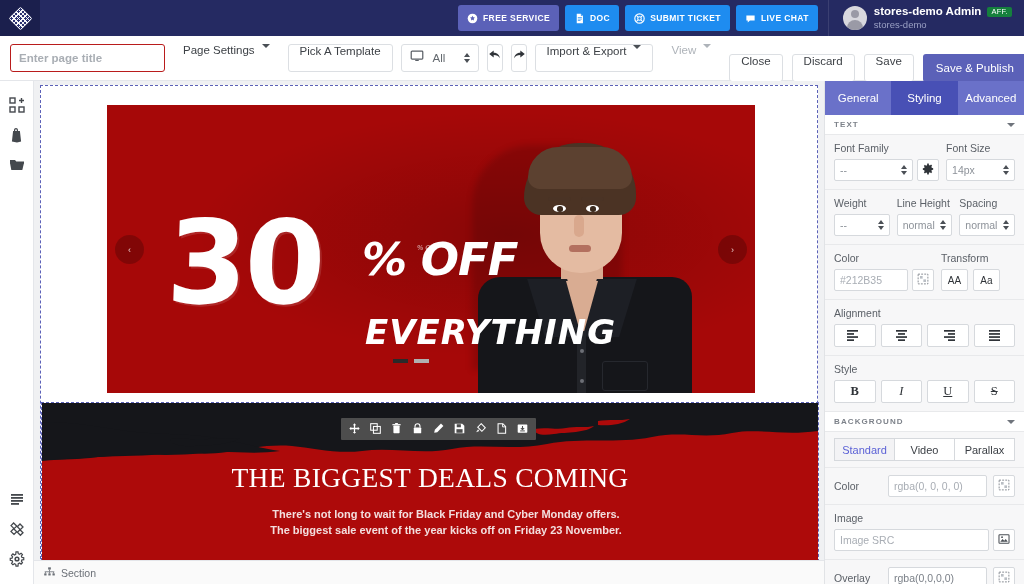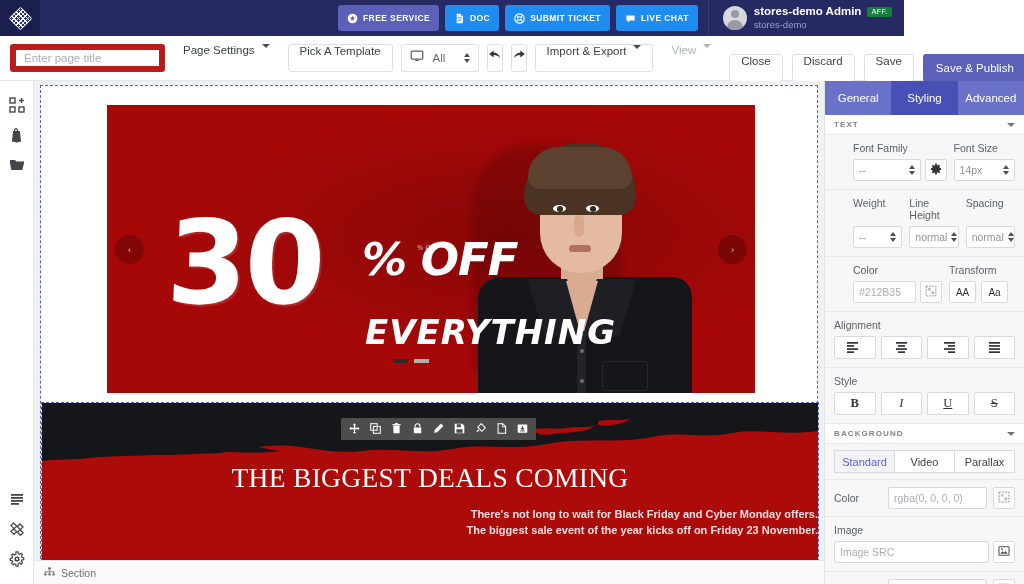--- a/index.html
+++ b/index.html
@@ -7,21 +7,21 @@
     width: 1024px; height: 584px;
     overflow: hidden;
     font-family: "Liberation Sans", sans-serif;
     background: #ffffff;
     -webkit-font-smoothing: antialiased;
   }
 
   
   #topbar {
     position: absolute; left: 0; top: 0;
-    width: 904px; height: 36px;
+    width: 1024px; height: 36px;
     background: #252a62;
     display: flex; align-items: center;
   }
   #logo-cell {
     width: 40px; height: 36px;
     background: #1b1f4d;
     display: flex; align-items: center; justify-content: center;
   }
   .logo-diamond {
     width: 17px; height: 17px;
@@ -84,25 +84,25 @@
     position: absolute; left: 0; top: 36px;
     width: 1024px; height: 45px;
     background: #ffffff;
     border-bottom: 1px solid #e4e6ea;
     display: flex; align-items: center;
     padding: 0 10px;
     gap: 8px;
   }
   #page-title-input {
     width: 155px; height: 28px;
-    border: 6px solid #b91c1c; border-radius: 3px;
+    border: 1px solid #b91c1c; border-radius: 3px;
     font-size: 11.5px; color: #2f3337;
     padding: 0 8px;
     font-family: "Liberation Sans", sans-serif;
-    background: #fff; outline: none;
+    background: #fff; outline: none; font-weight: bold;
   }
   #page-title-input::placeholder { color: #a9aeb4; }
   .tb2-item {
     height: 28px; display: flex; 
     font-size: 11.5px; color: #3d4146;
     cursor: pointer; white-space: nowrap;
   }
   .tb2-plain { padding: 0 10px; gap: 5px; }
   .tb2-box {
     border: 1px solid #dcdfe3; border-radius: 3px;
@@ -317,21 +317,21 @@
     position: absolute; left: 0; top: 0; width: 776px; height: 58px;
   }
   #promo-title {
     position: absolute; left: 0; right: 0; top: 59px;
     text-align: center;
     font-family: "Liberation Serif", serif;
     font-size: 27.5px; color: #ffffff; letter-spacing: .3px;
   }
   .promo-line {
     position: absolute; left: 0; right: 0;
-    text-align: right; color: #f3dede;
+    text-align: center; color: #f3dede;
     font-size: 11px; font-weight: bold; padding-left: 32px;
   }
   #promo-line1 { top: 105px; }
   #promo-line2 { top: 121px; }
 
   
   #float-toolbar {
     position: absolute; left: 300px; top: 332px;
     height: 22px; background: #4d4d4d;
     display: flex; align-items: center;
@@ -376,21 +376,21 @@
     border-left: 4px solid transparent;
     border-right: 4px solid transparent;
     border-top: 4.5px solid #6f747c;
   }
   .p-row {
     padding: 7px 9px 8px;
     background: #f7f7f8;
     border-bottom: 1px solid #e8e9eb;
   }
   .p-label { font-size: 10.5px; color: #5b6067; margin-bottom: 5px; }
-  .p-grid { display: flex; gap: 7px; margin-left: 19px; }
+  .p-grid { display: flex; gap: 7px; }
   .p-col { flex: 1; min-width: 0; }
   .sel, .txt {
     height: 22px; width: 100%;
     border: 1px solid #d6d9dd; border-radius: 2px;
     background: #fff; font-size: 10.5px; color: #8d9299;
     display: flex; align-items: center; justify-content: space-between;
     padding: 0 5px; cursor: pointer;
     font-family: "Liberation Sans", sans-serif;
   }
   .txt { color: #a8adb4; cursor: text; }

